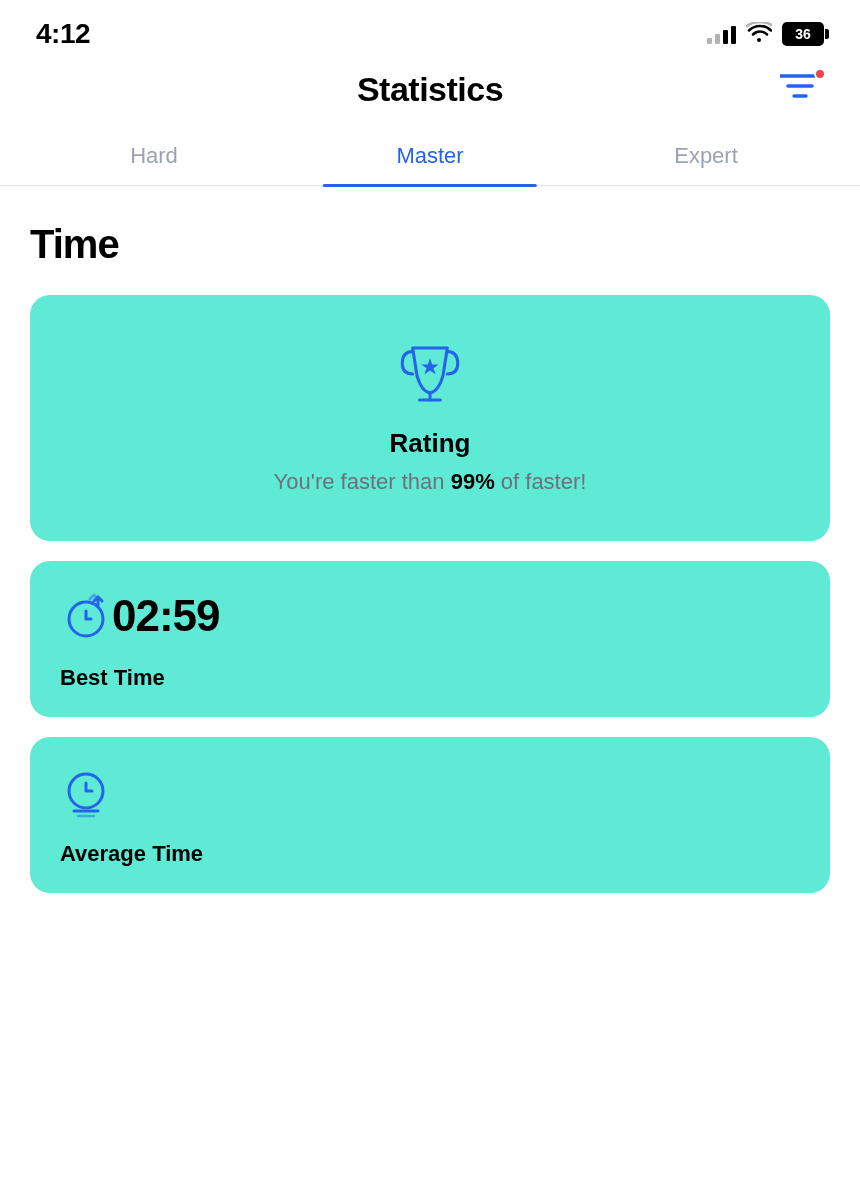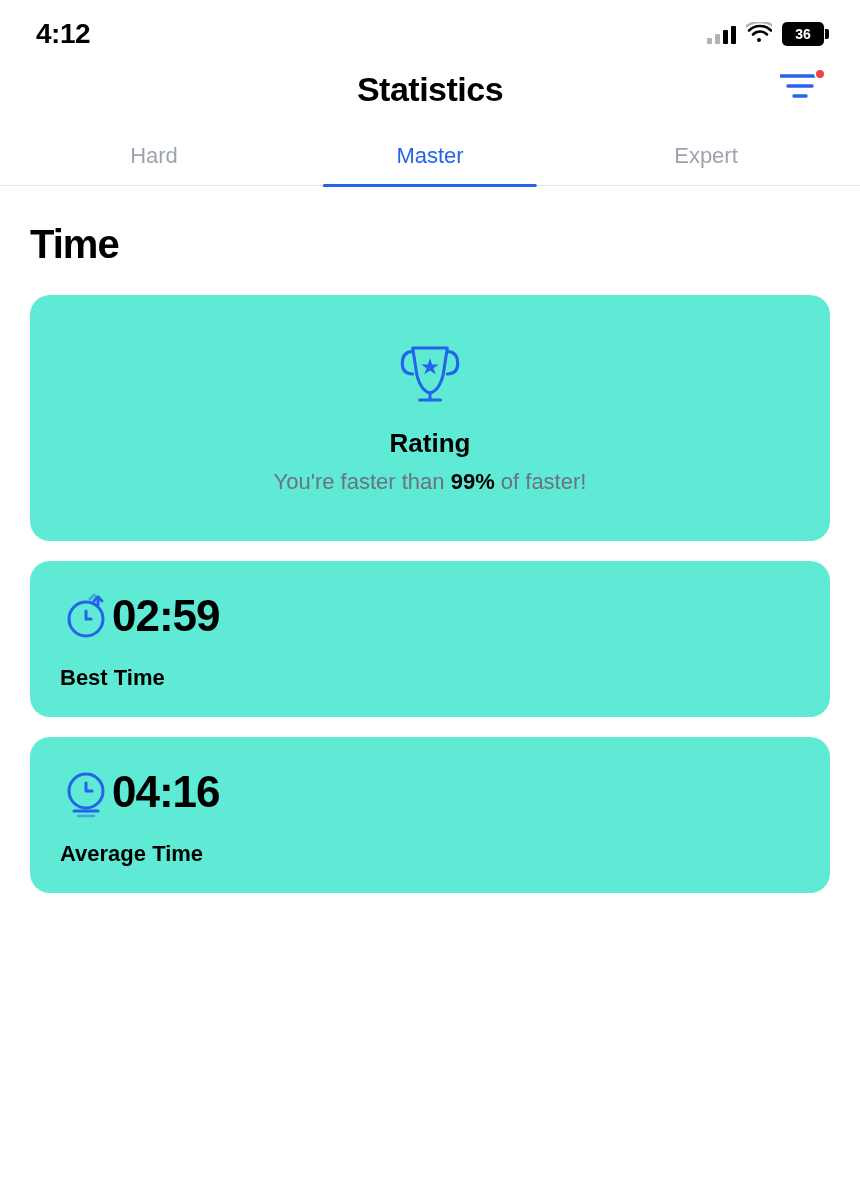--- a/index.html
+++ b/index.html
@@ -335,17 +335,16 @@
         <svg class="stat-icon" viewBox="0 0 52 52" fill="none" xmlns="http://www.w3.org/2000/svg">
 
           <circle cx="26" cy="24" r="17" stroke="#2563eb" stroke-width="3"></circle>
 
           <path d="M26 16 L26 24 L32 24" stroke="#2563eb" stroke-width="3" stroke-linecap="round" stroke-linejoin="round"></path>
 
           <path d="M14 44 H38" stroke="#2563eb" stroke-width="3" stroke-linecap="round"></path>
           <path d="M18 49 H34" stroke="#2563eb" stroke-width="2.5" stroke-linecap="round" opacity="0.5"></path>
         </svg>
       </div>
-      <span class="stat-value">04:16</span>
     </div>
     <span class="stat-label">Average Time</span>
   </div>
 </div>
 
 </body></html>

